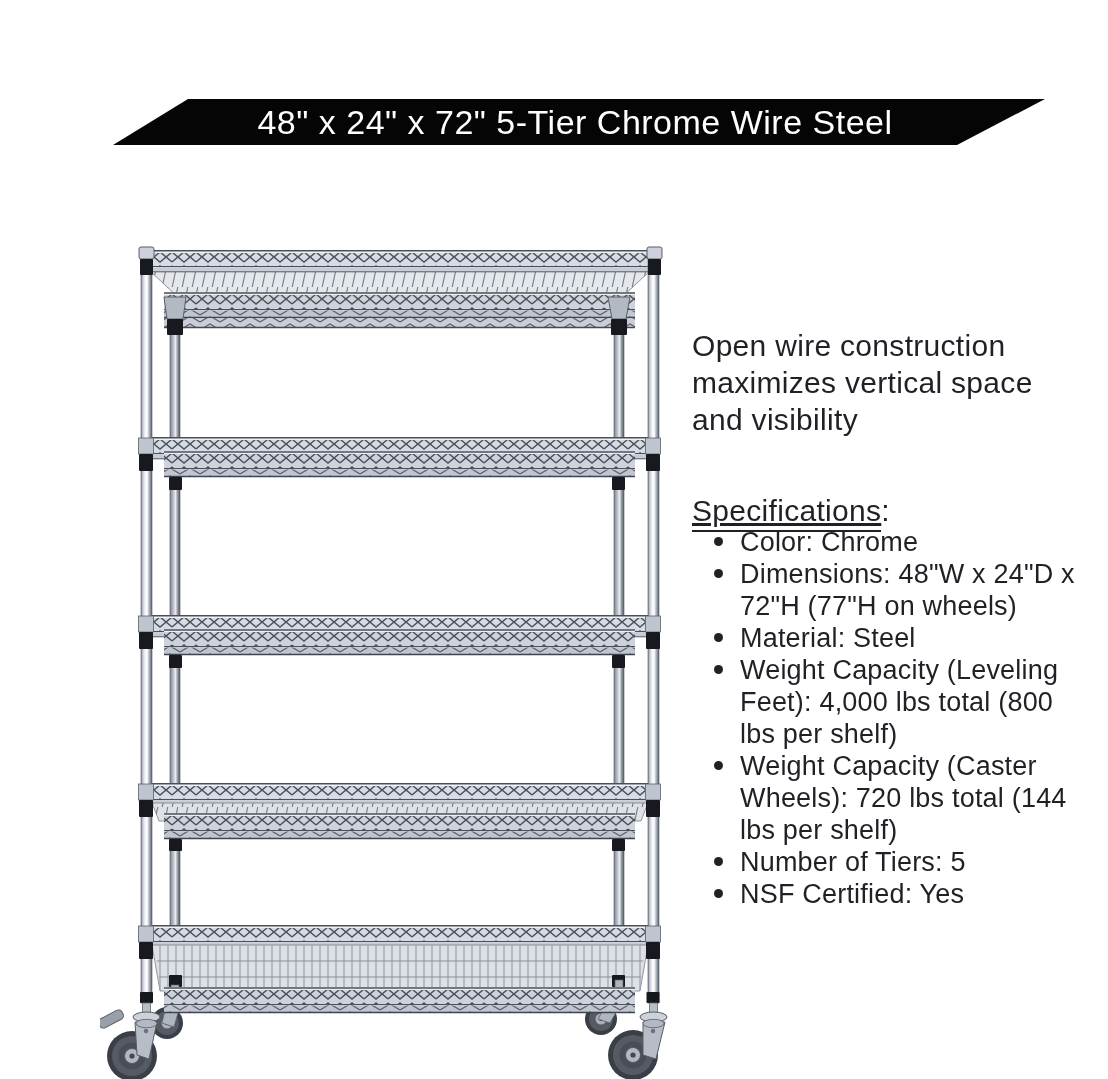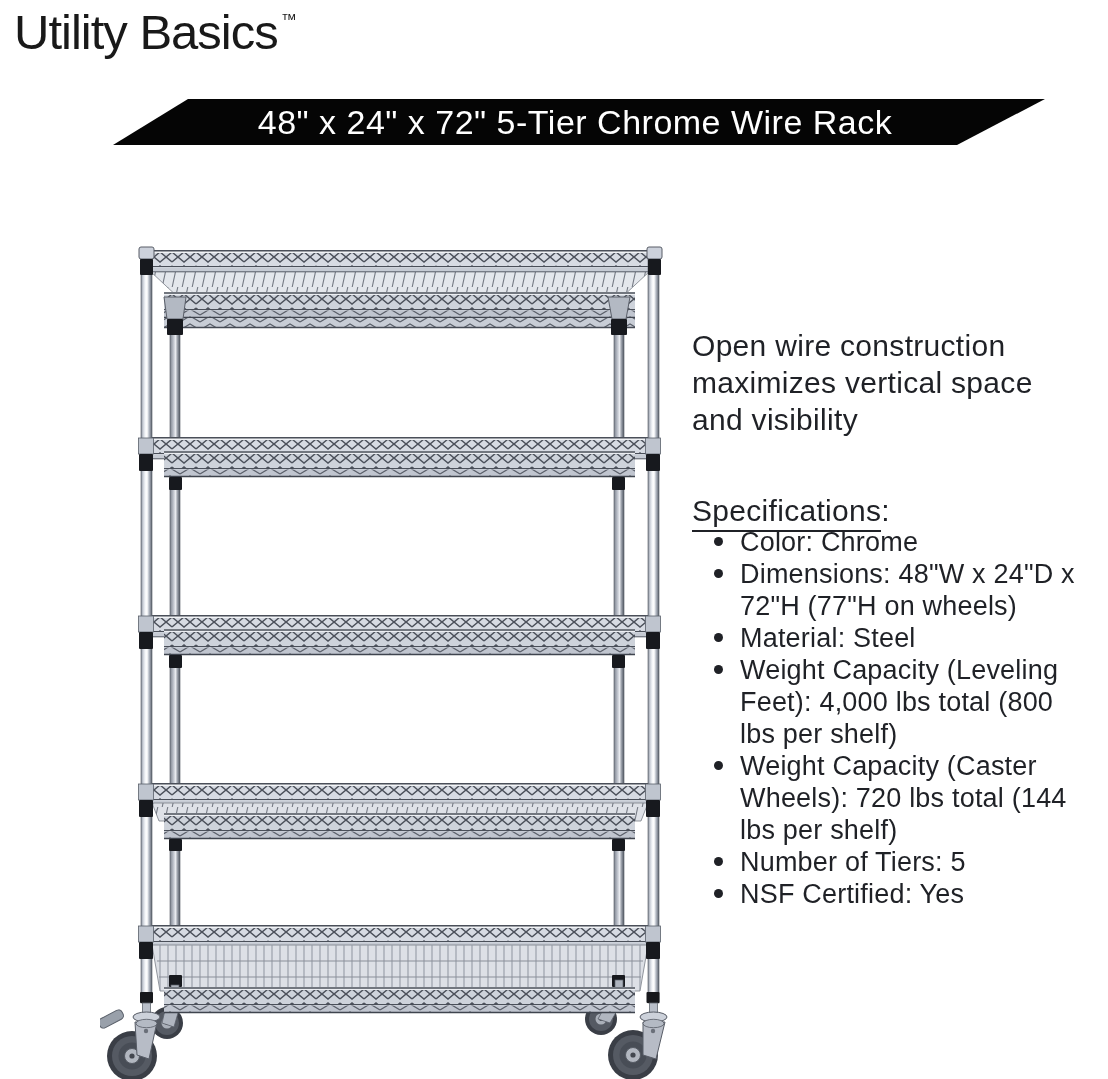--- a/index.html
+++ b/index.html
@@ -31,43 +31,42 @@
 
   
   .rack { position:absolute; left:100px; top:235px; width:580px; height:844px; }
 
   
   .description {
     position:absolute; left:692px; top:327px; width:420px;
     font-size:30px; line-height:37px; letter-spacing:0.3px; white-space:pre-line;
   }
   .spec-heading { position:absolute; left:692px; top:494px; font-size:30px; letter-spacing:0.3px; }
-  .spec-heading .word { border-bottom:2px solid #1f2126; padding-bottom:3px; }
+  .spec-heading .word { border-bottom:2px solid #1f2126; padding-bottom:3px;text-decoration:underline; }
   .spec-list {
     position:absolute; left:692px; top:526px; width:424px;
     list-style:none; margin:0; padding:0;
   }
   .spec-list li {
     position:relative; padding-left:48px; font-size:27px; line-height:32px;
     letter-spacing:0.2px; white-space:pre-line;
   }
   .spec-list li::before {
     content:''; position:absolute; left:22px; top:11px; width:9px; height:9px;
     border-radius:50%; background:#1f2126;
   }
 </style>
 </head>
 <body>
 
 <div class="canvas">
 
-  <div class="brand"><span>Utility Basics</span><span class="tm">™</span></div>
 
   <div class="banner">
-    <div class="banner-text"><span>48" x 24" x 72" 5-Tier </span><span class="bold">Chrome</span><span> Wire Rack</span></div>
+    <div class="banner-text"><span>48" x 24" x 72" 5-Tier </span><span class="bold">Chrome</span><span> Wire Steel</span></div>
   </div>
 
   <svg class="rack" viewBox="0 0 580 844">
     <defs>
       <linearGradient id="postGrad" x1="0" y1="0" x2="1" y2="0">
         <stop offset="0" stop-color="#878d98"></stop>
           <stop offset="0.18" stop-color="#c8cdd6"></stop>
         <stop offset="0.38" stop-color="#f4f6f9"></stop>
           <stop offset="0.55" stop-color="#ffffff"></stop>
         <stop offset="0.72" stop-color="#b9bfc9"></stop>

